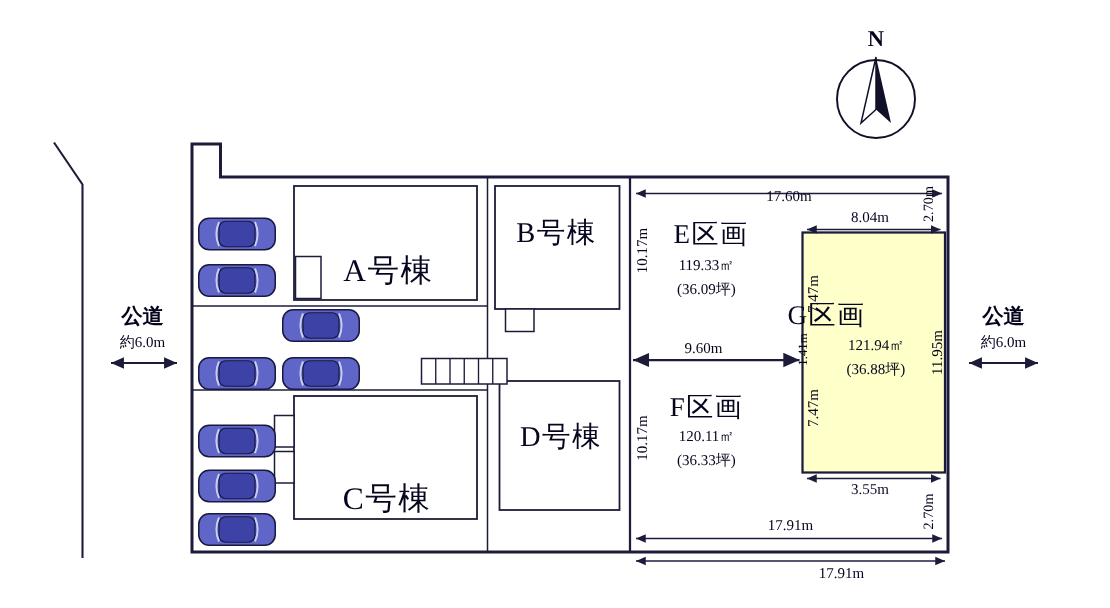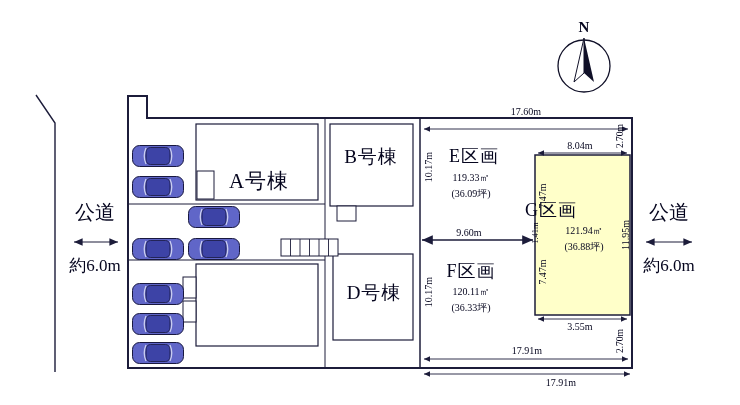--- a/index.html
+++ b/index.html
@@ -10,22 +10,22 @@
   .stage svg{position:absolute;left:0;top:0;}
   .lbl{position:absolute;transform:translate(-50%,-50%);white-space:nowrap;line-height:1;color:#05051e;}
   .vlbl{position:absolute;transform:translate(-50%,-50%) rotate(-90deg);white-space:nowrap;line-height:1;color:#05051e;}
   .f-building{font-size:21px;letter-spacing:1px;margin-top:32px;}
   .f-building-s{font-size:19px;letter-spacing:1px;}
   .f-parcel{font-size:18px;letter-spacing:1px;}
   .f-area{font-size:10px;}
   .f-dim{font-size:10px;}
   .f-dim-s{font-size:9.5px;}
   .f-dim-xs{font-size:8.5px;}
-  .f-road{font-size:20px;}
-  .f-road-s{font-size:17px;margin-top:36px;}
+  .f-road{font-size:14px;font-weight:bold;}
+  .f-road-s{font-size:10px;}
   .f-n{font-size:15px;font-weight:bold;}
 </style>
 </head>
 <body>
 
 <div class="stage">
 
   <svg width="740" height="405" viewBox="0 0 740 405">
     <defs>
       <marker id="arr" viewBox="0 0 10 10" refX="9" refY="5" markerWidth="8" markerHeight="8" orient="auto-start-reverse">
@@ -93,35 +93,36 @@
 
   <div class="lbl f-n" style="left:584px;top:27px">N</div>
 
   <div class="lbl f-road" style="left:95px;top:212px">公道</div>
   <div class="lbl f-road-s" style="left:95px;top:229px">約6.0m</div>
   <div class="lbl f-road" style="left:669px;top:212px">公道</div>
   <div class="lbl f-road-s" style="left:669px;top:229px">約6.0m</div>
 
   <div class="lbl f-building" style="left:259px;top:149px">A号棟</div>
   <div class="lbl f-building-s" style="left:371px;top:156px">B号棟</div>
+  <div class="lbl f-building" style="left:258px;top:301px">C号棟</div>
   <div class="lbl f-building-s" style="left:374px;top:292px">D号棟</div>
 
   <div class="lbl f-parcel" style="left:474px;top:156px">E区画</div>
   <div class="lbl f-area" style="left:471px;top:178px">119.33㎡</div>
   <div class="lbl f-area" style="left:471px;top:194px">(36.09坪)</div>
 
   <div class="lbl f-parcel" style="left:471px;top:271px">F区画</div>
   <div class="lbl f-area" style="left:471px;top:292px">120.11㎡</div>
   <div class="lbl f-area" style="left:471px;top:308px">(36.33坪)</div>
 
   <div class="lbl f-parcel" style="left:551px;top:210px">G区画</div>
   <div class="lbl f-area" style="left:584px;top:231px">121.94㎡</div>
   <div class="lbl f-area" style="left:584px;top:247px">(36.88坪)</div>
 
-  <div class="lbl f-dim" style="left:526px;top:112px">17.60m</div>
+  <div class="lbl f-dim" style="left:526px;top:132px">17.60m</div>
   <div class="lbl f-dim" style="left:580px;top:146px">8.04m</div>
   <div class="lbl f-dim" style="left:469px;top:233px">9.60m</div>
   <div class="lbl f-dim" style="left:580px;top:327px">3.55m</div>
   <div class="lbl f-dim" style="left:527px;top:351px">17.91m</div>
   <div class="lbl f-dim" style="left:561px;top:383px">17.91m</div>
 
   <div class="vlbl f-dim-s" style="left:621px;top:136px">2.70m</div>
   <div class="vlbl f-dim" style="left:429px;top:167px">10.17m</div>
   <div class="vlbl f-dim" style="left:543px;top:196px">7.47m</div>
   <div class="vlbl f-dim-xs" style="left:535px;top:233px">1.41m</div>

